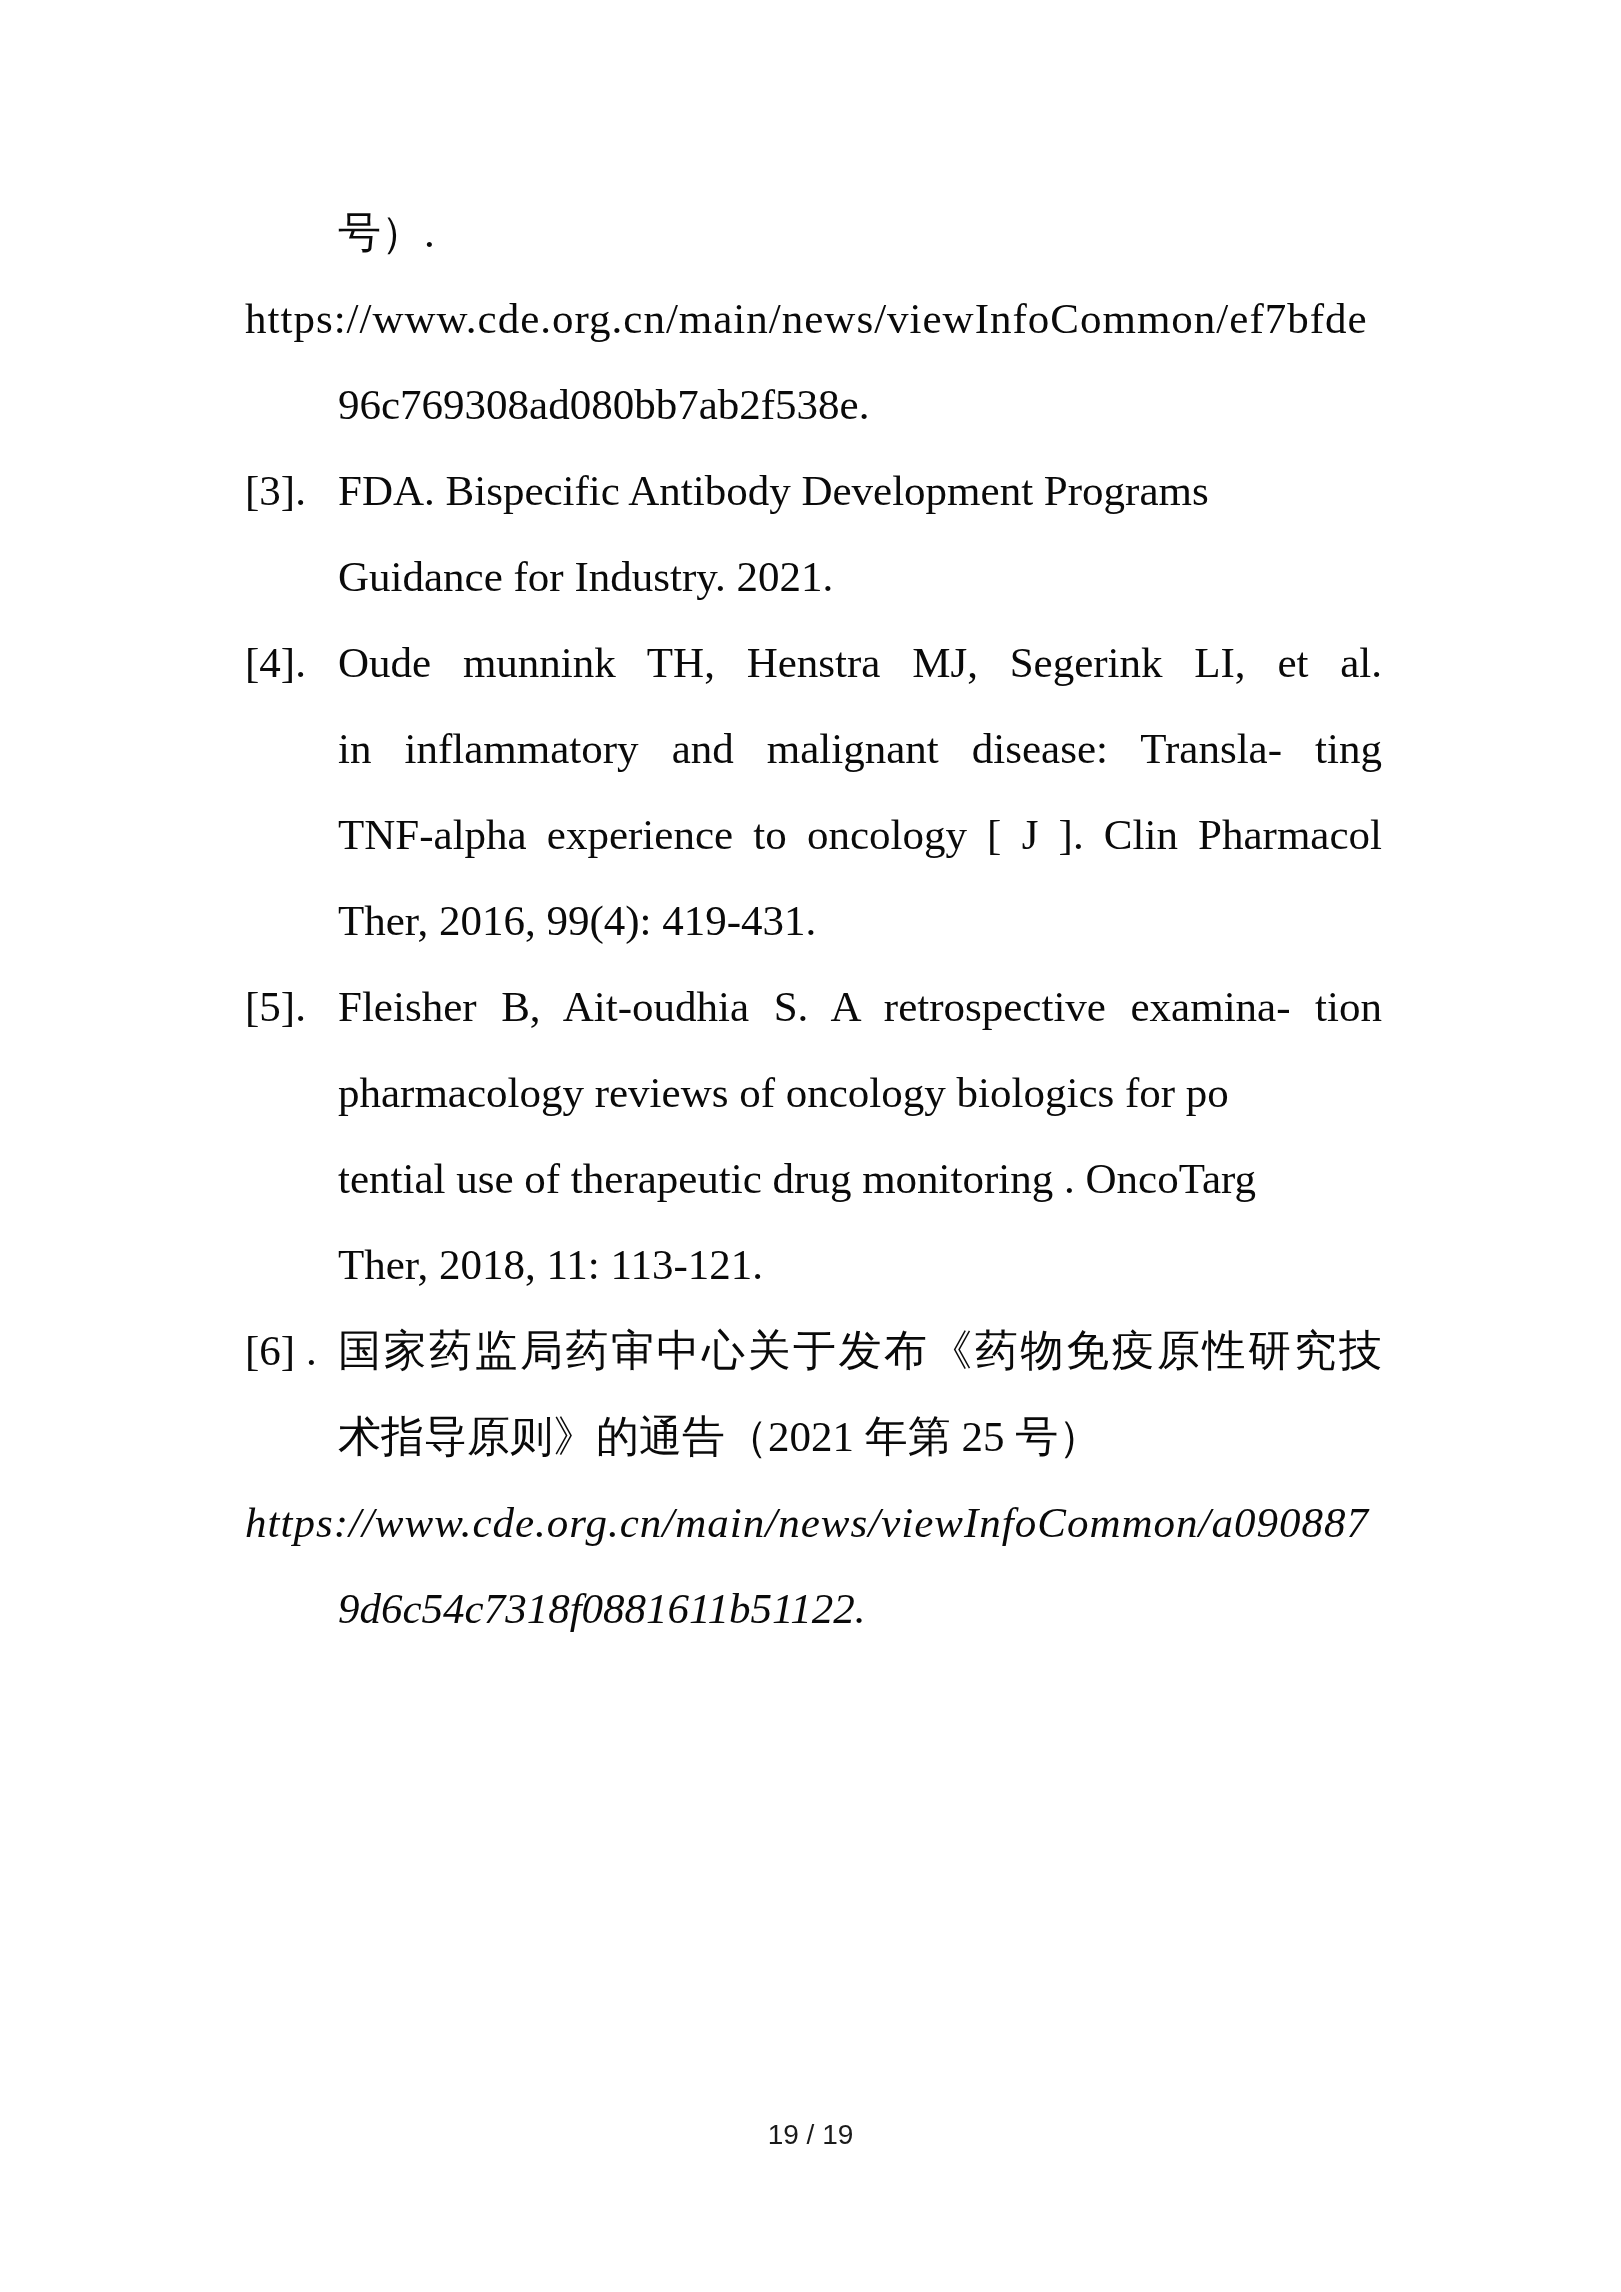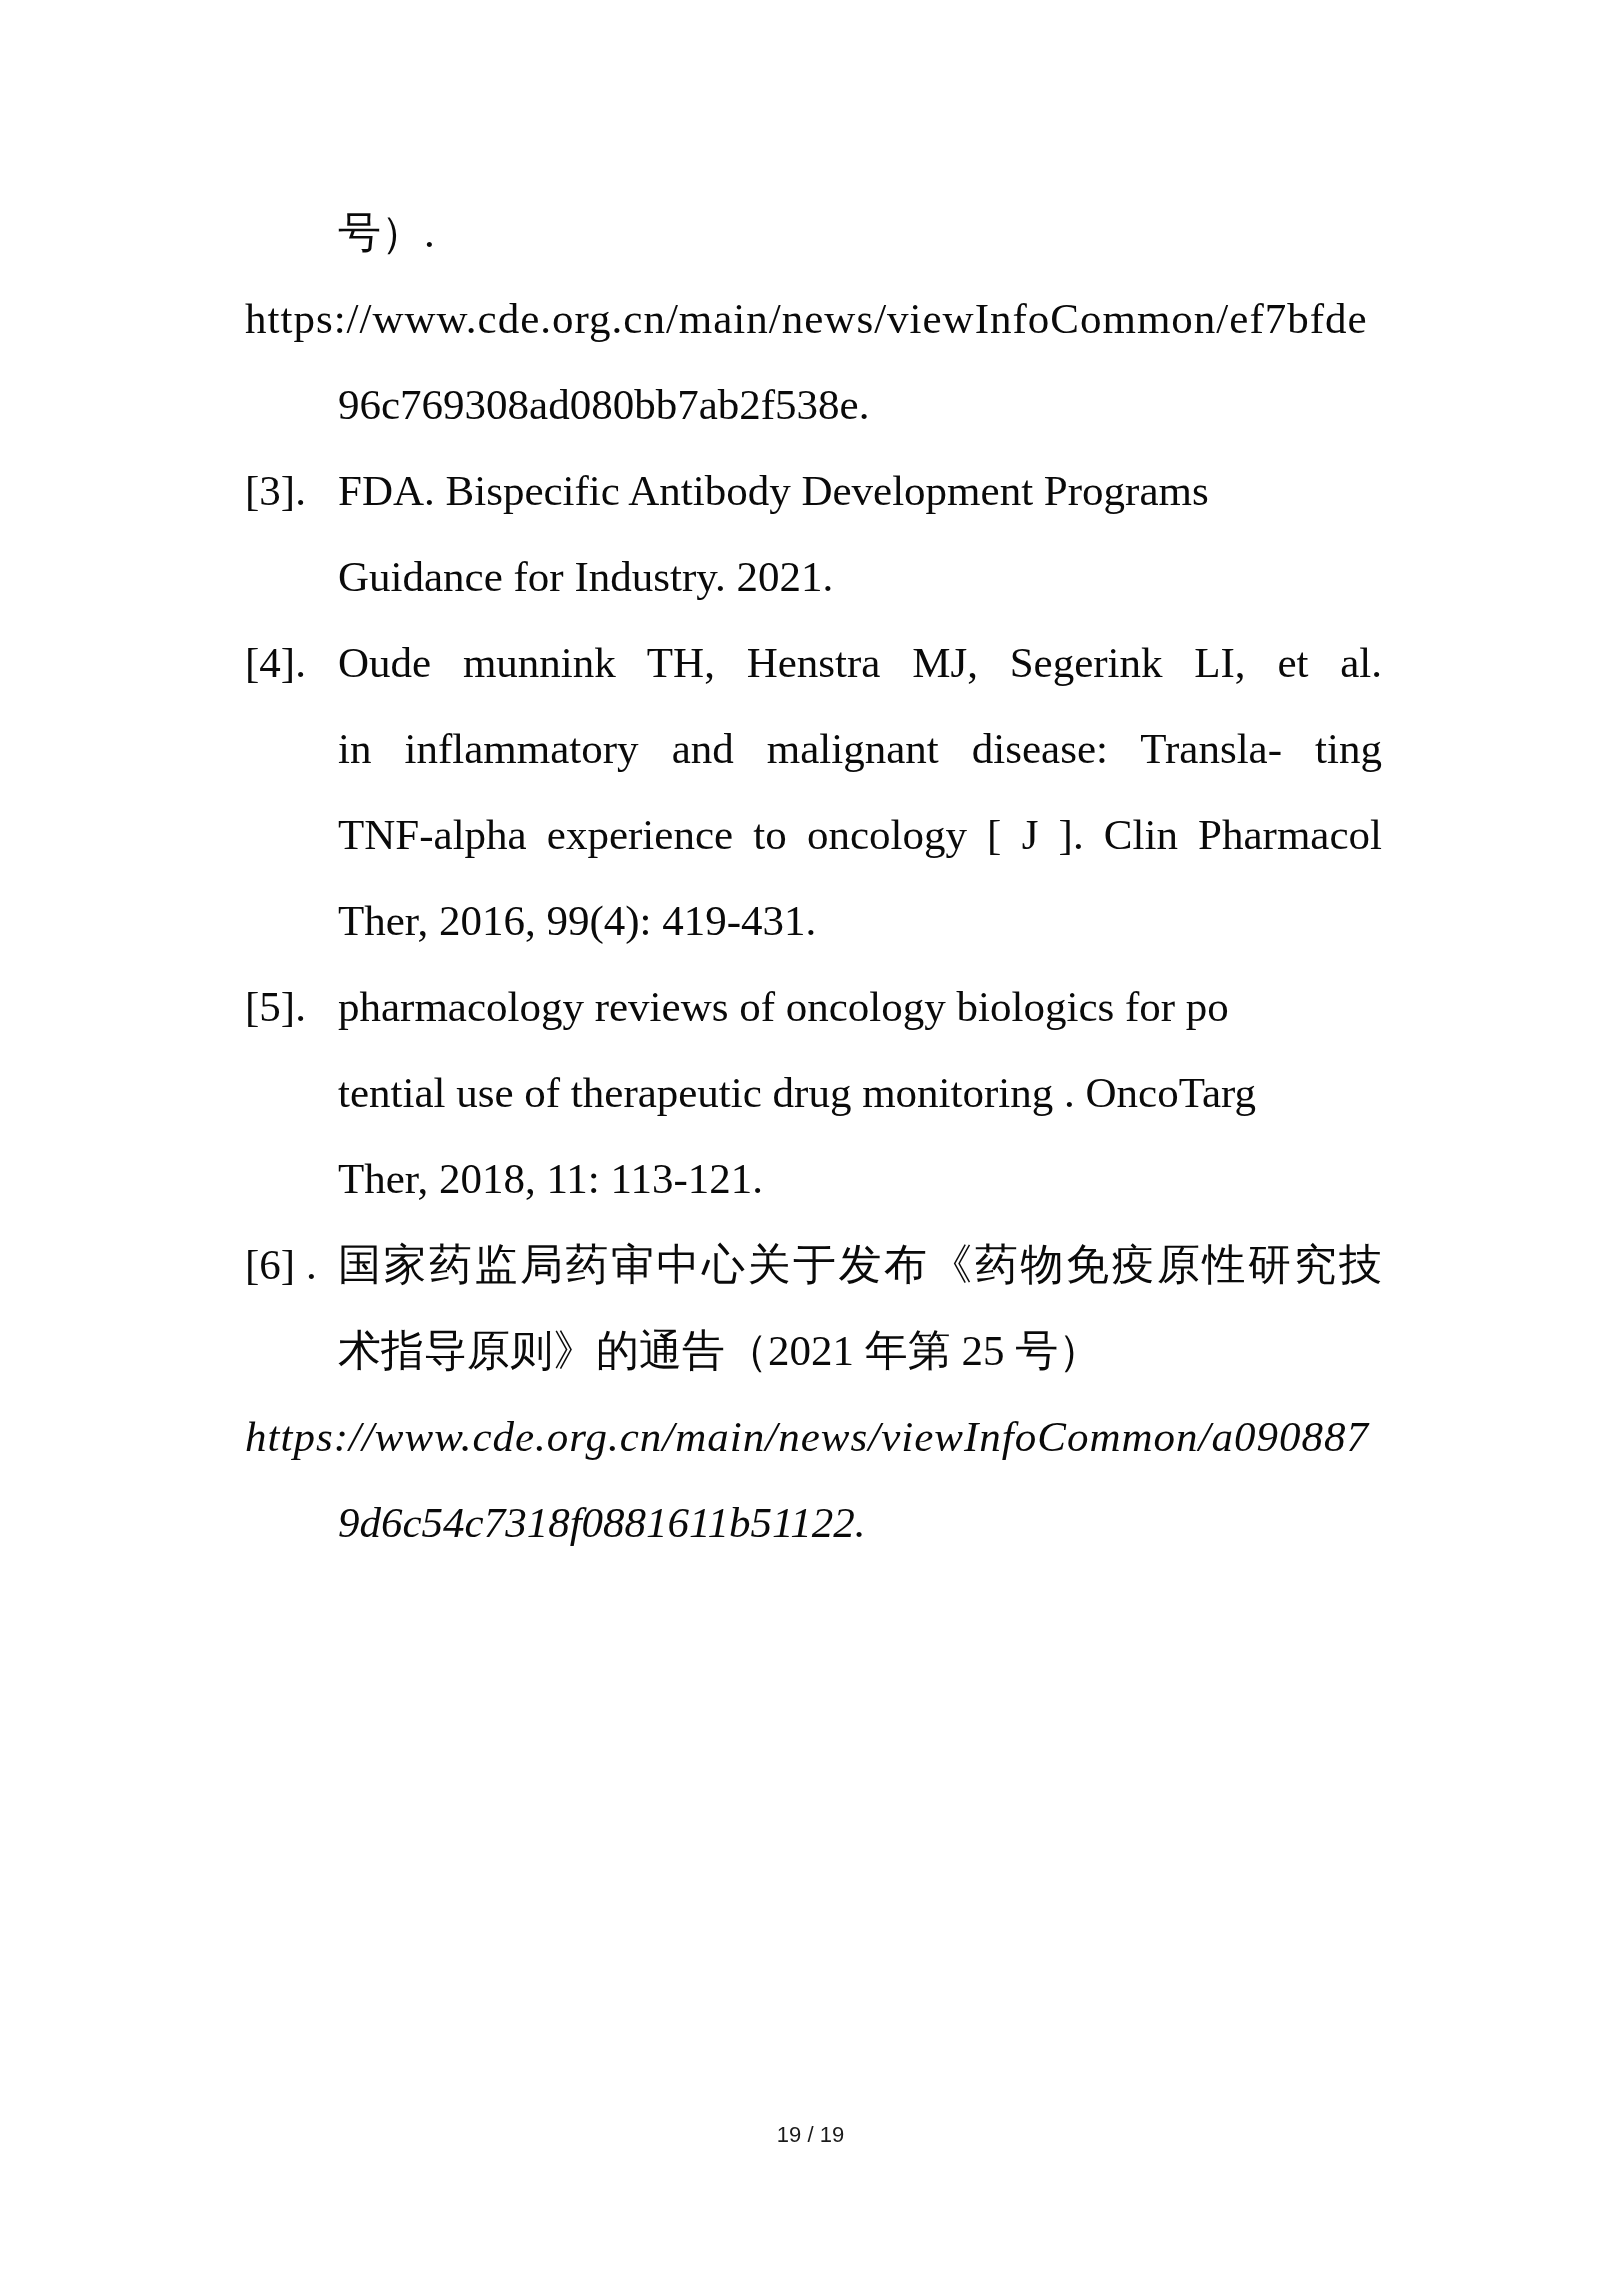--- a/index.html
+++ b/index.html
@@ -46,40 +46,40 @@
   .line.italic .line-text {
     font-style: italic;
   }
   .footer {
     position: absolute;
     top: 2115px;
     left: 0;
     width: 100%;
     text-align: center;
     font-family: "Liberation Sans", "DejaVu Sans", sans-serif;
-    font-size: 22px;
+    font-size: 28px;
     line-height: 39px;
     color: #1a1a1a;
   }
 </style>
 </head>
 <body>
 
 <div class="page">
   <div class="doc" id="doc">
       <div class="line"><span class="line-text">号）.</span></div>
       <div class="line no-indent"><span class="line-text">https://www.cde.org.cn/main/news/viewInfoCommon/ef7bfde</span></div>
       <div class="line"><span class="line-text">96c769308ad080bb7ab2f538e.</span></div>
       <div class="line"><span class="ref-label">[3].</span><span class="line-text">FDA. Bispecific Antibody Development Programs</span></div>
       <div class="line"><span class="line-text">Guidance for Industry. 2021.</span></div>
       <div class="line justify"><span class="ref-label">[4].</span><span class="line-text">Oude munnink TH, Henstra MJ, Segerink LI, et al.</span></div>
       <div class="line justify"><span class="line-text">in inflammatory and malignant disease: Transla- ting</span></div>
       <div class="line justify"><span class="line-text">TNF-alpha experience to oncology [ J ]. Clin Pharmacol</span></div>
       <div class="line"><span class="line-text">Ther, 2016, 99(4): 419-431.</span></div>
-      <div class="line justify"><span class="ref-label">[5].</span></div>
+      <div class="line justify"><span class="ref-label">[5].</span><span class="line-text">Fleisher B, Ait-oudhia S. A retrospective examina- tion</span></div>
       <div class="line"><span class="line-text">pharmacology reviews of oncology biologics for po</span></div>
       <div class="line"><span class="line-text">tential use of therapeutic drug monitoring . OncoTarg</span></div>
       <div class="line"><span class="line-text">Ther, 2018, 11: 113-121.</span></div>
       <div class="line justify cjk"><span class="ref-label">[6] .</span><span class="line-text">国家药监局药审中心关于发布《药物免疫原性研究技</span></div>
       <div class="line cjk"><span class="line-text">术指导原则》的通告（2021 年第 25 号）</span></div>
       <div class="line no-indent italic"><span class="line-text">https://www.cde.org.cn/main/news/viewInfoCommon/a090887</span></div>
       <div class="line italic"><span class="line-text">9d6c54c7318f0881611b51122.</span></div>
     </div>
   <div class="footer">19 / 19</div>
 </div>

